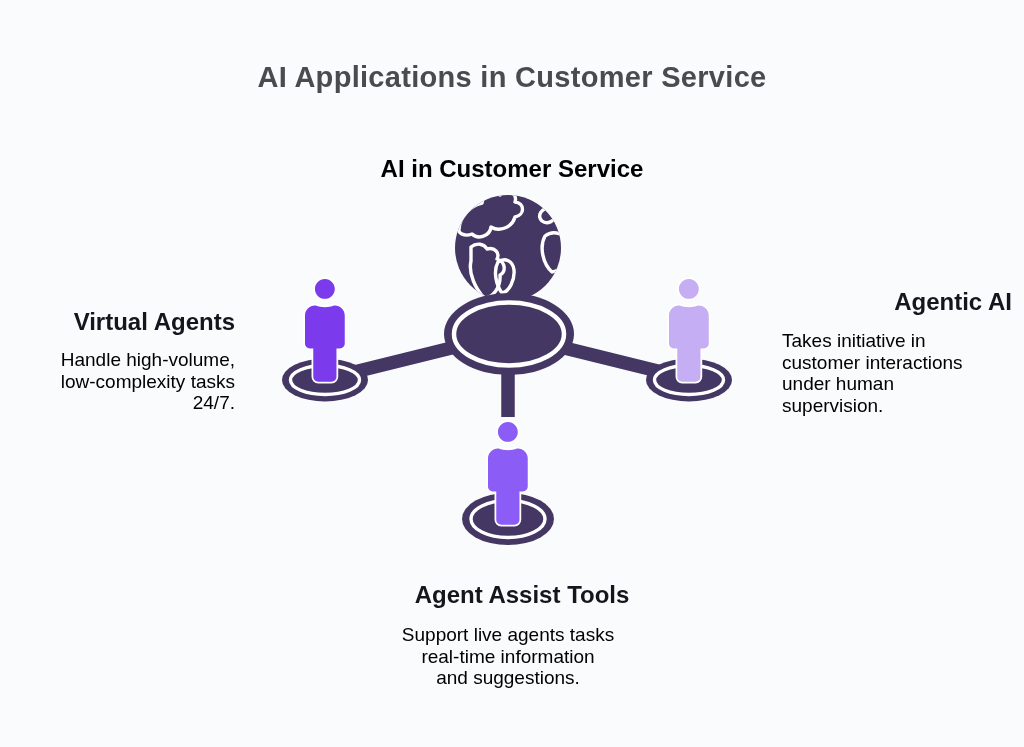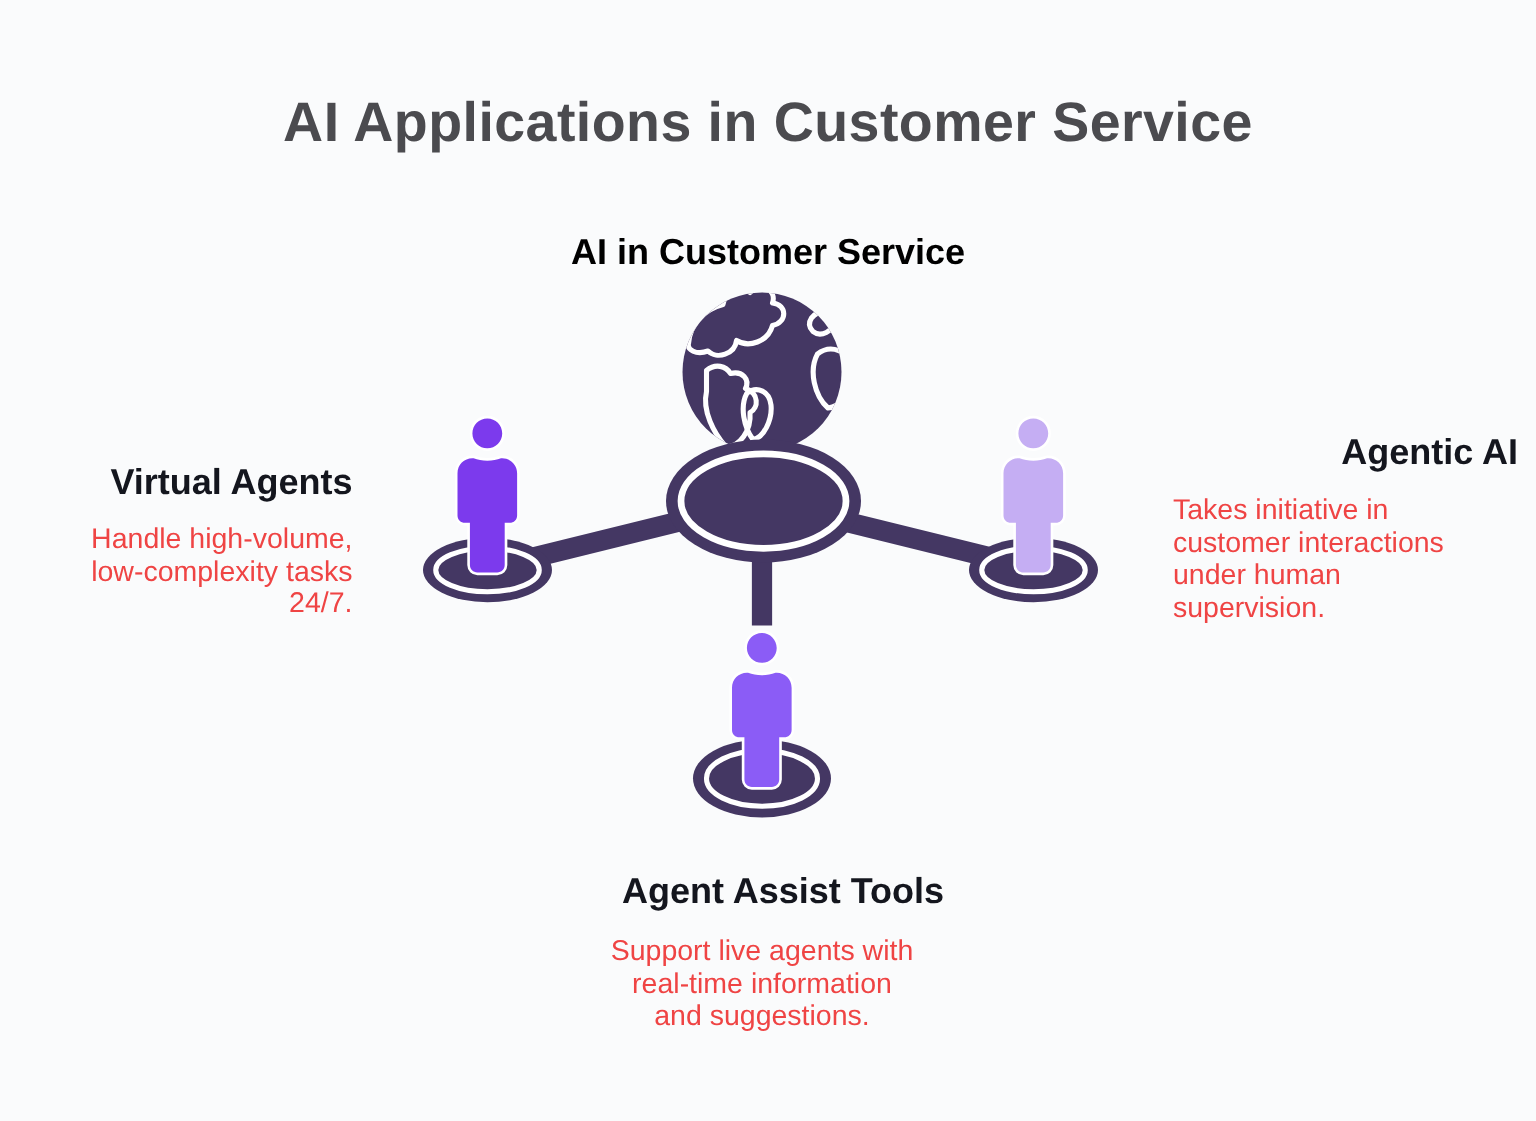--- a/index.html
+++ b/index.html
@@ -7,36 +7,36 @@
     width: 1024px; height: 747px;
     background: #fafbfc;
     font-family: "Liberation Sans", sans-serif;
     position: relative;
     overflow: hidden;
   }
   .abs { position: absolute; }
   .page-title {
     top: 61px; left: 0; width: 1024px;
     text-align: center;
-    font-size: 37px; font-weight: 700;
+    font-size: 29px; font-weight: 700;
     color: #4b4b4f; letter-spacing: 0.3px;
   }
   .hub-label {
     top: 155px; left: 0; width: 1024px;
     text-align: center;
     font-size: 24px; font-weight: 700;
     color: #000000;
   }
   .node-title {
     font-size: 24px; font-weight: 700;
     color: #14161e; line-height: 28px;
   }
   .node-desc {
     font-size: 19px; line-height: 21.5px;
-    color: #ef4444;
+    color: #000000;
     white-space: pre-line;
   }
   .vleft-title  { top: 308px; right: 789px; width: 300px; text-align: right; }
   .vleft-desc   { top: 349px; right: 789px; width: 300px; text-align: right; }
   .aright-title { top: 288px; left: 782px; width: 230px; text-align: right; }
   .aright-desc  { top: 330px; left: 782px; width: 230px; text-align: left; }
   .assist-title { top: 581px; left: 2px; width: 1016px; text-align: center; padding-left: 12px; }
   .assist-desc  { top: 624px; left: 0; width: 1016px; text-align: center; }
   svg.diagram-canvas { position: absolute; top: 0; left: 0; }
 </style>
@@ -102,15 +102,15 @@
 low-complexity tasks
 24/7.</div>
 
 <div class="abs node-title aright-title">Agentic AI</div>
 <div class="abs node-desc aright-desc">Takes initiative in
 customer interactions
 under human
 supervision.</div>
 
 <div class="abs node-title assist-title">Agent Assist Tools</div>
-<div class="abs node-desc assist-desc">Support live agents with
+<div class="abs node-desc assist-desc">Support live agents tasks
 real-time information
 and suggestions.</div>
 
 </body></html>

